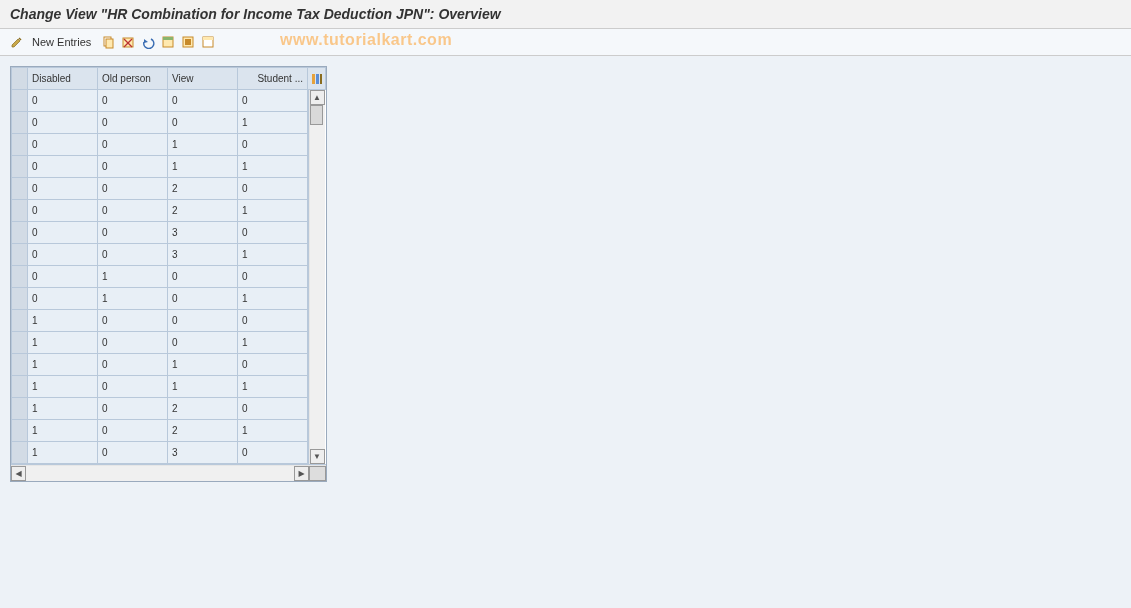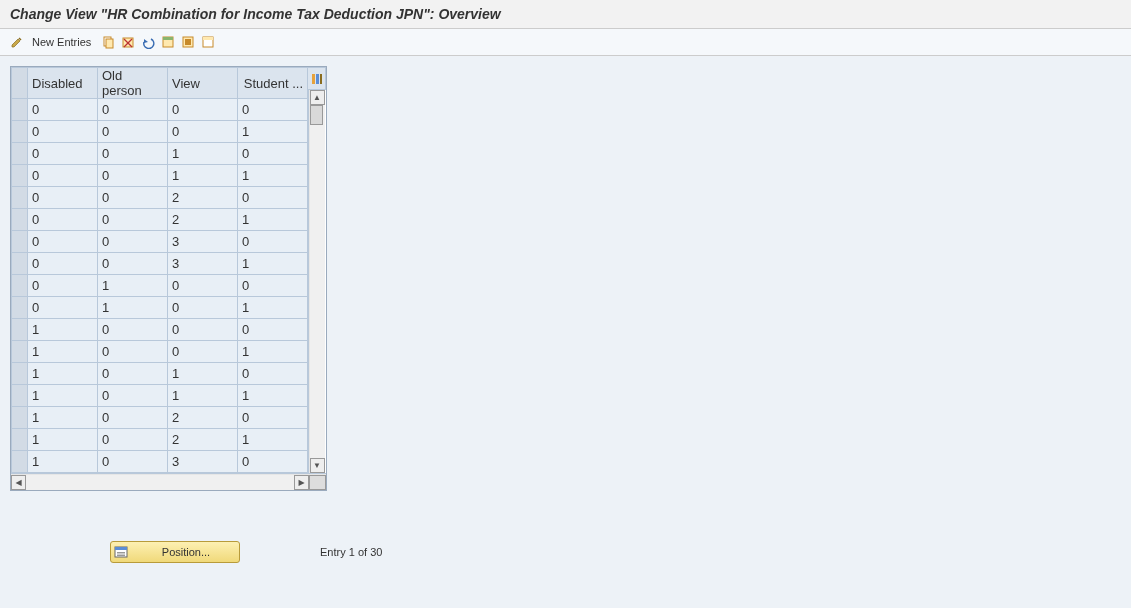--- a/index.html
+++ b/index.html
@@ -65,21 +65,21 @@
       display: inline-block;
       border: 1px solid #9aaabd;
       background: #fff;
       position: relative;
     }
     .table-scroll {
       display: flex;
     }
     table {
       border-collapse: collapse;
-      font-size: 13px;
+      font-size: 10px;
     }
     th, td {
       border: 1px solid #b8c8da;
       height: 22px;
       padding: 0 4px;
       text-align: left;
       background: #e5ecf3;
       color: #333;
     }
     th {
@@ -209,20 +209,21 @@
         <rect x="2" y="2" width="10" height="10" fill="#ffe9b0" stroke="#c78a2a"></rect>
         <rect x="4" y="4" width="6" height="6" fill="#c78a2a"></rect>
       </svg>
   </span>
   <span class="toolbar-icon">
     <svg width="14" height="14">
         <rect x="2" y="2" width="10" height="10" fill="#fff" stroke="#c78a2a"></rect>
         <rect x="2" y="2" width="10" height="3" fill="#ffe9b0"></rect>
       </svg>
   </span>
+  <span class="watermark">www.tutorialkart.com</span>
 </div>
 
 <div class="content">
   <div class="table-wrapper">
     <div class="table-scroll">
       <table>
         <thead>
           <tr>
             <th class="sel-col"></th>
             <th class="col-disabled">Disabled</th>
@@ -371,27 +372,13 @@
       </div>
     </div>
     <div class="hscroll">
       <div class="arrow">◀</div>
       <div class="track"></div>
       <div class="arrow">▶</div>
       <div style="width:17px;height:15px;background:#ddd;border:1px solid #999;"></div>
     </div>
   </div>
 
-  <div class="footer-row">
-    <button class="position-btn">
-      <span class="pos-icon">
-        <svg width="14" height="14">
-            <rect x="1" y="2" width="12" height="10" fill="#fff" stroke="#666"></rect>
-            <rect x="1" y="2" width="12" height="3" fill="#5b8dd6"></rect>
-            <rect x="3" y="7" width="8" height="1.5" fill="#999"></rect>
-            <rect x="3" y="9.5" width="8" height="1.5" fill="#999"></rect>
-          </svg>
-      </span>
-      <span class="lbl">Position...</span>
-    </button>
-    <span class="entry-text">Entry 1 of 30</span>
-  </div>
 </div>
 
 </body></html>

